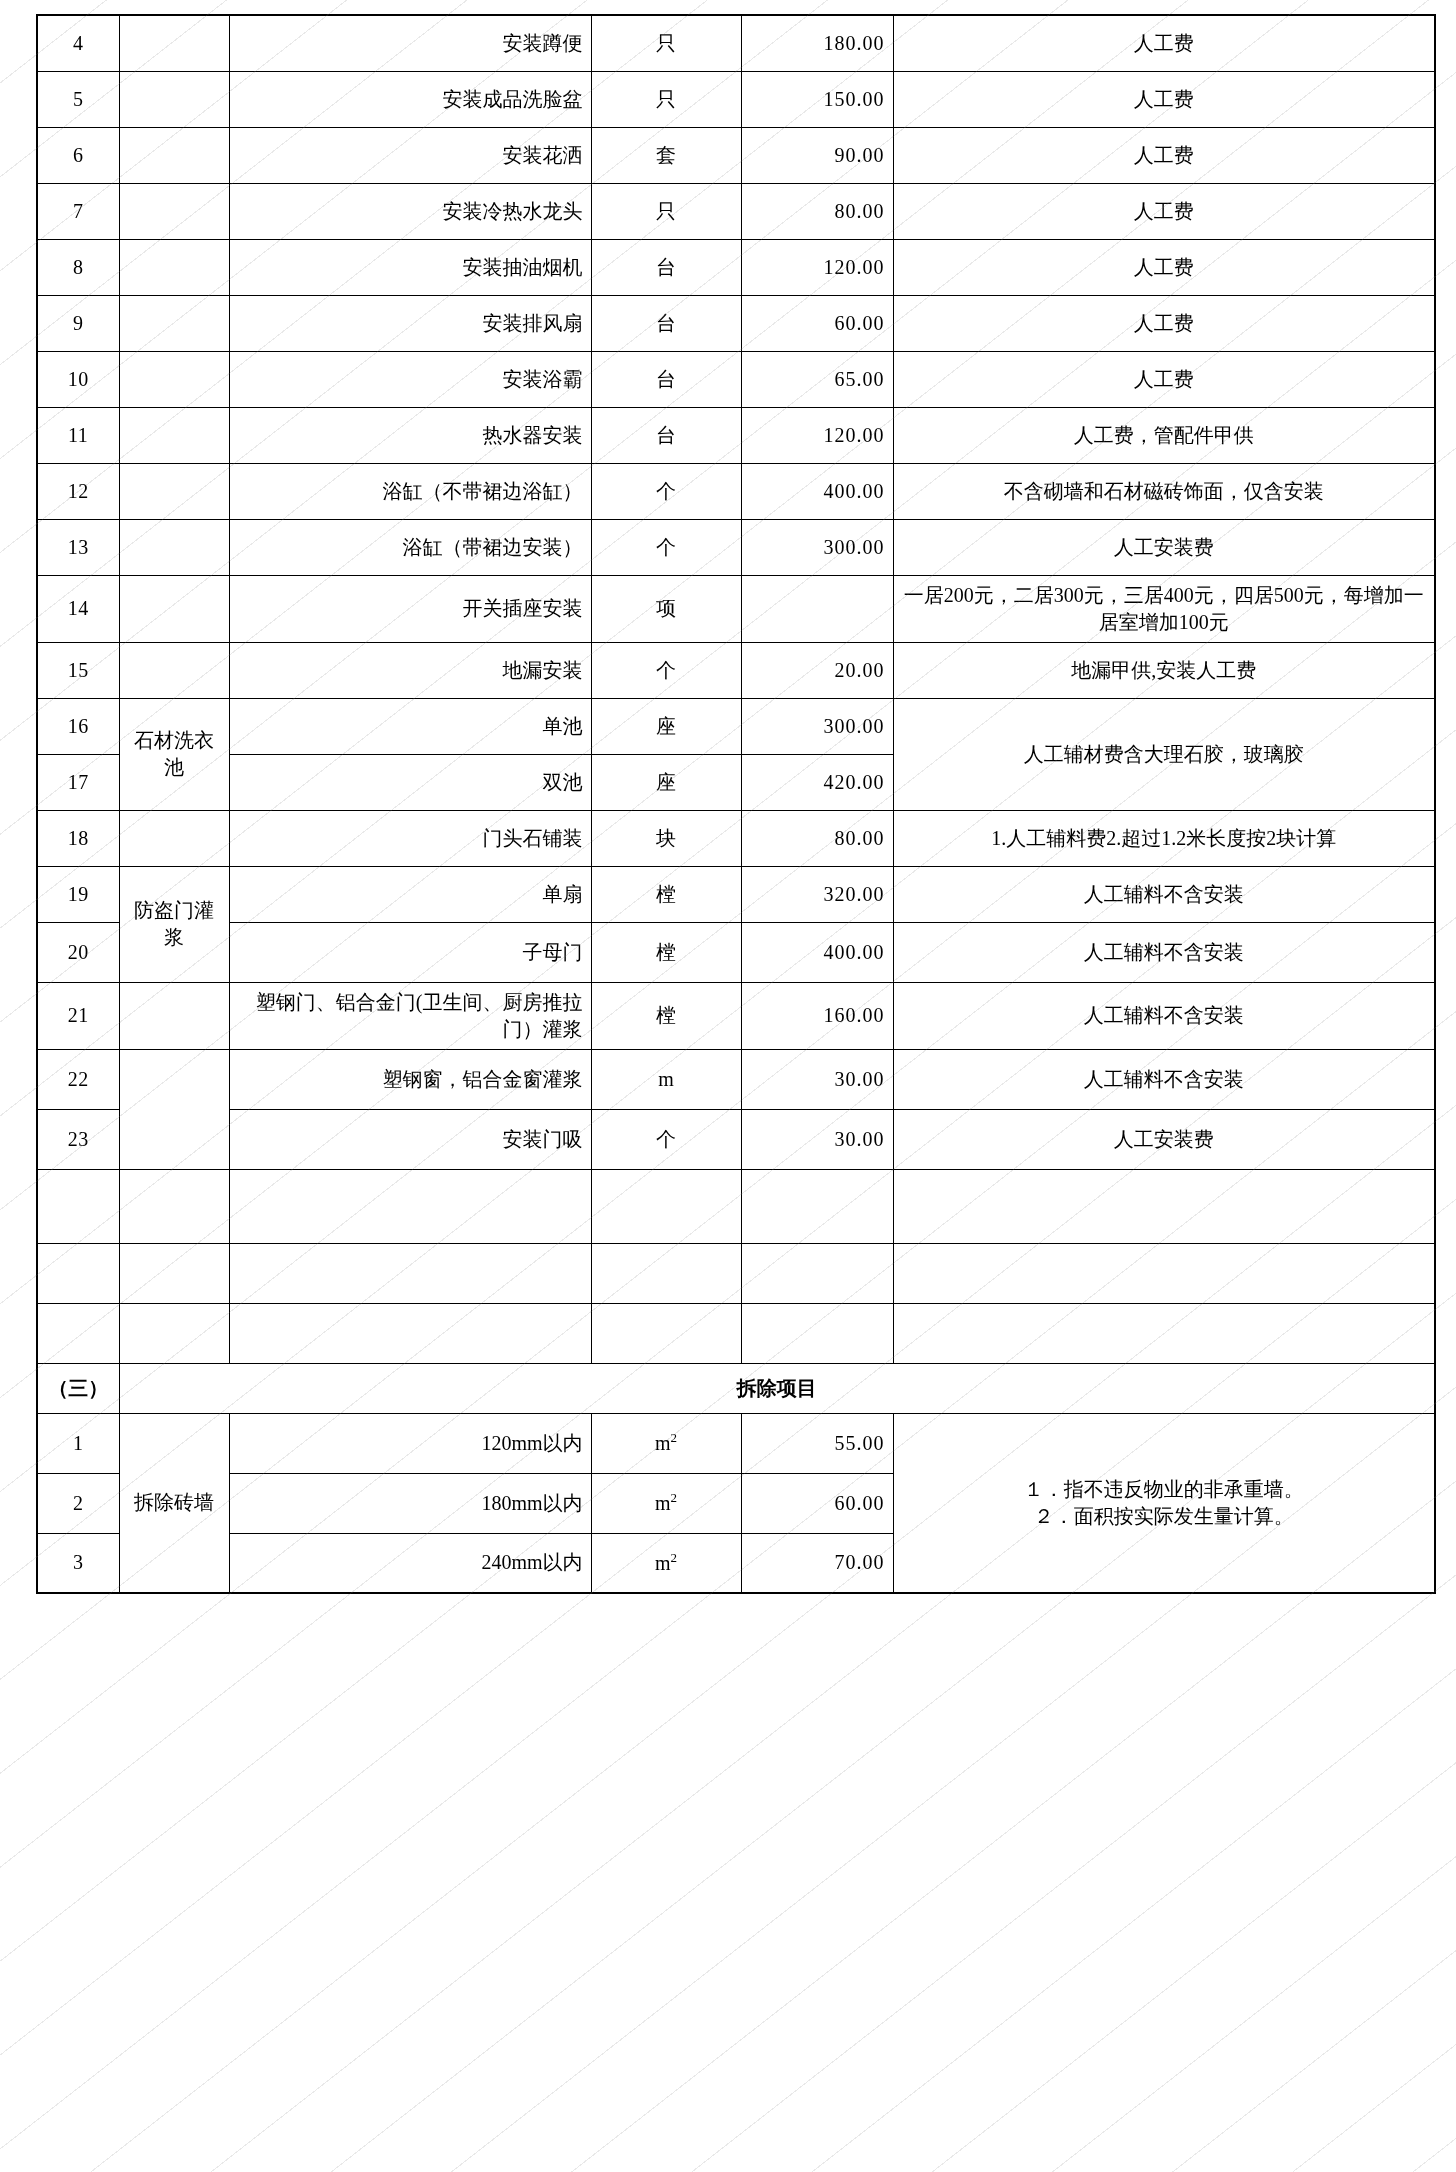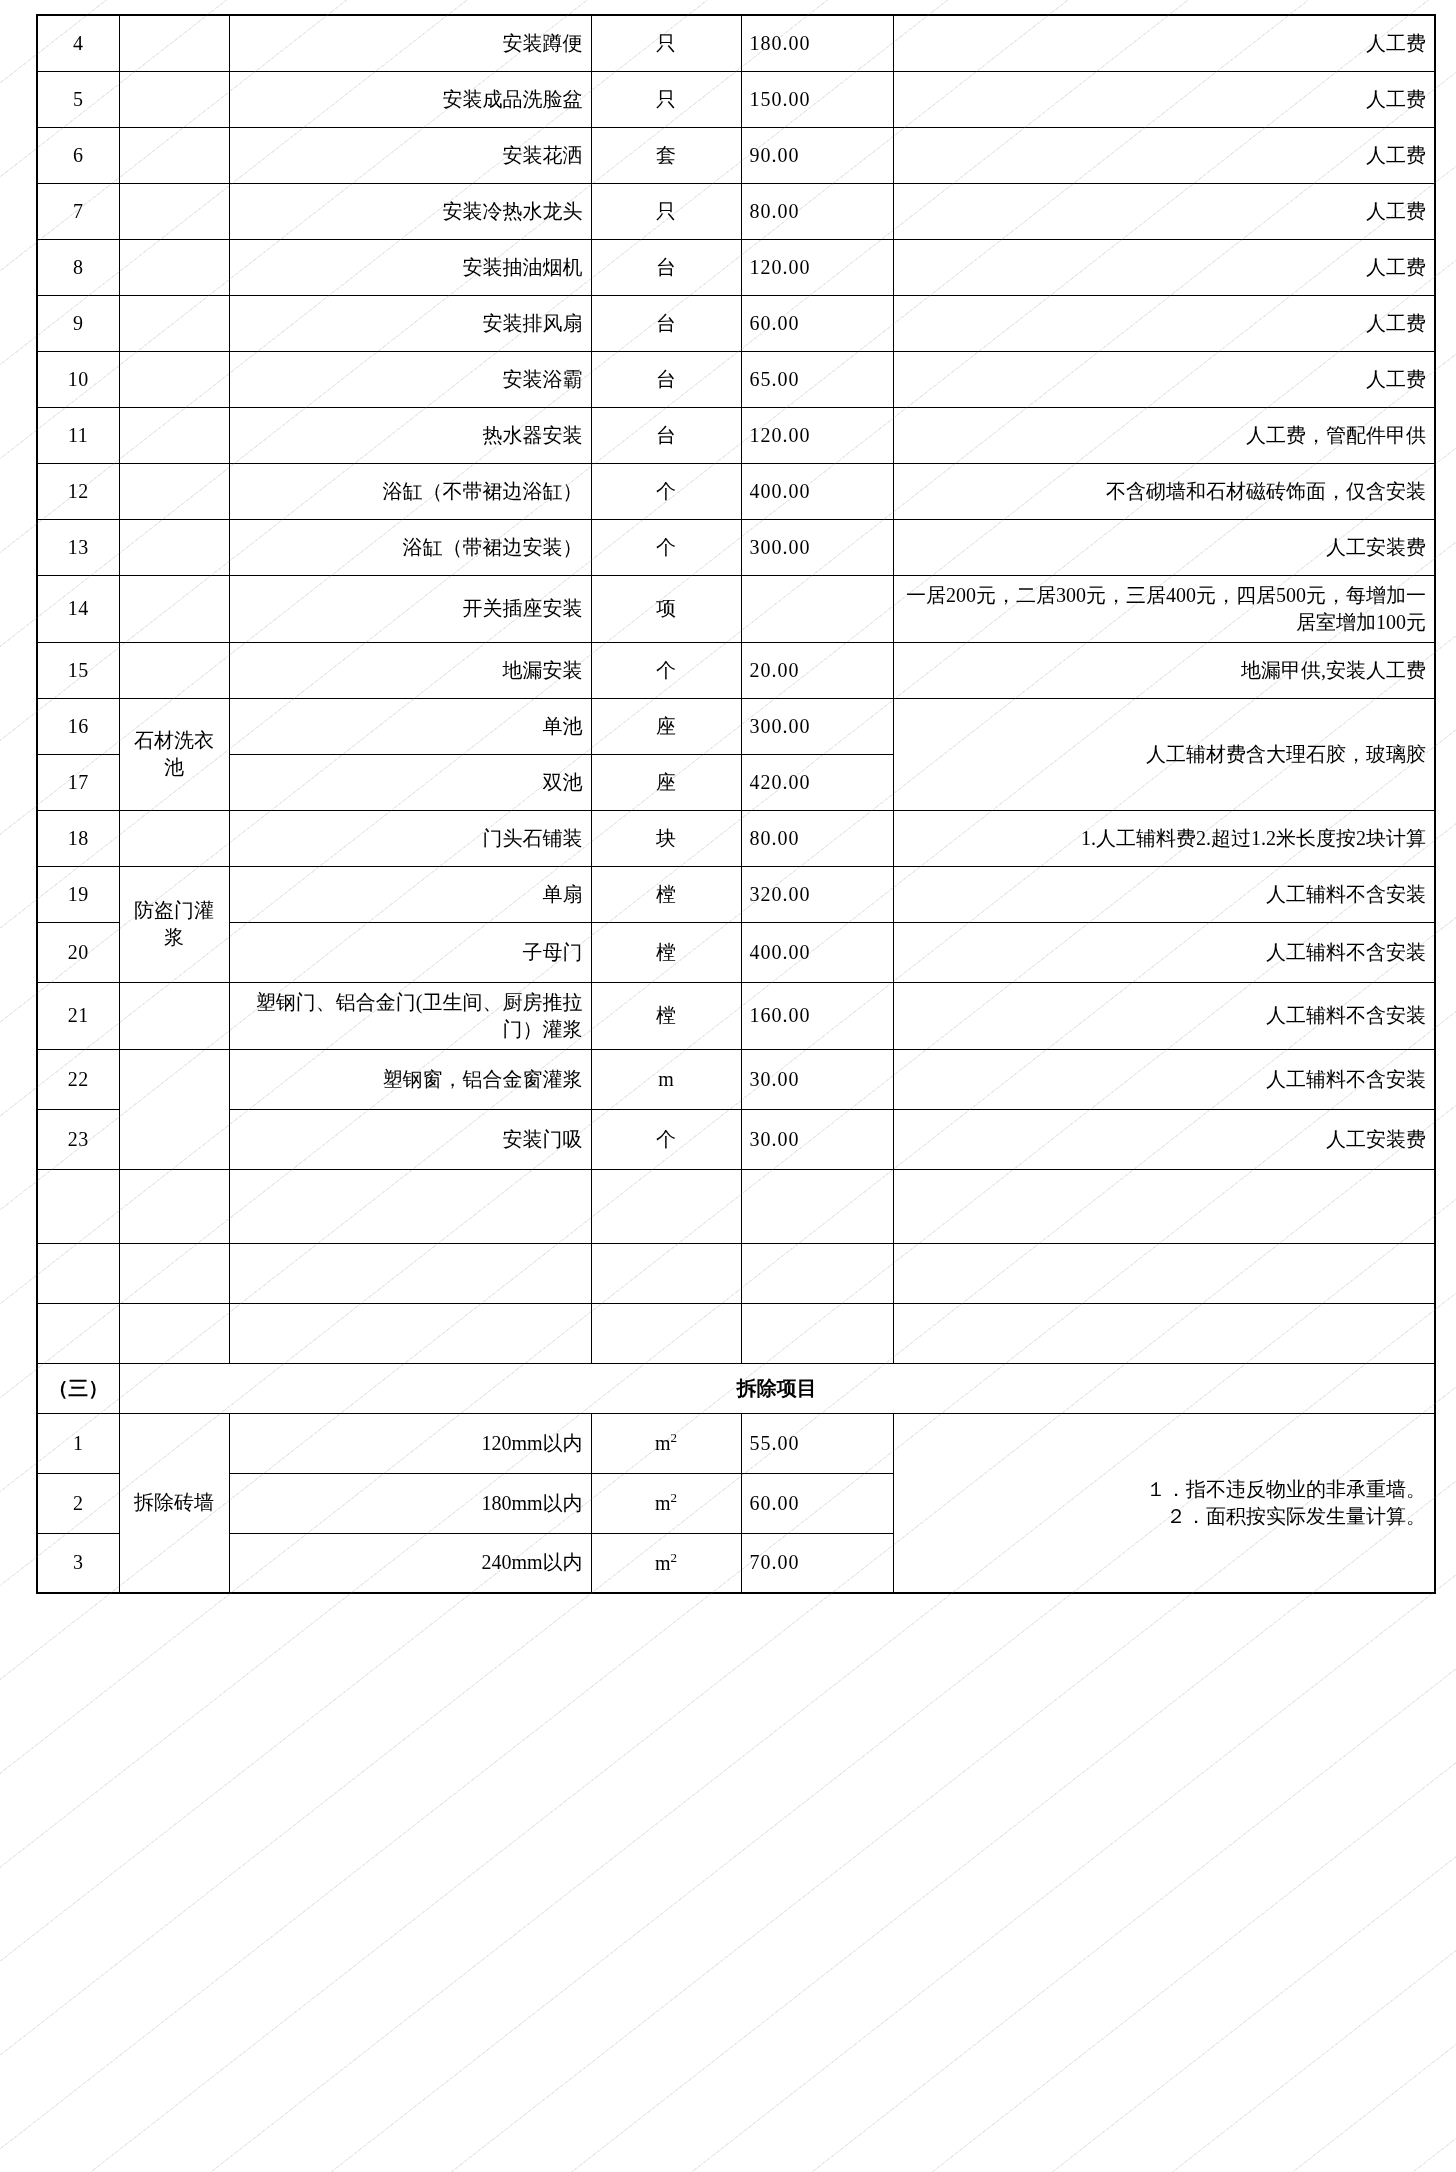--- a/index.html
+++ b/index.html
@@ -40,23 +40,23 @@
   col.c-item  { width: 362px; }
   col.c-unit  { width: 150px; }
   col.c-price { width: 152px; }
   col.c-note  { width: 542px; }
   .num {
     font-family: "Liberation Serif", serif;
     letter-spacing: 0.5px;
   }
   .row-no { text-align: center; font-size: 20px; }
   .unit { text-align: center; font-size: 20px; }
-  .price { text-align: left; font-size: 20px; letter-spacing: 1px; }
+  .price { text-align: right; font-size: 20px; letter-spacing: 1px; }
   .item { text-align: right; font-size: 20px; }
-  .note { text-align: right; font-size: 20px; }
+  .note { text-align: center; font-size: 20px; }
   .group {
     text-align: center;
     font-size: 20px;
     line-height: 1.4;
     margin-top: 24px;
   }
   .section-label {
     text-align: center;
     font-size: 21px;
     font-weight: bold;

